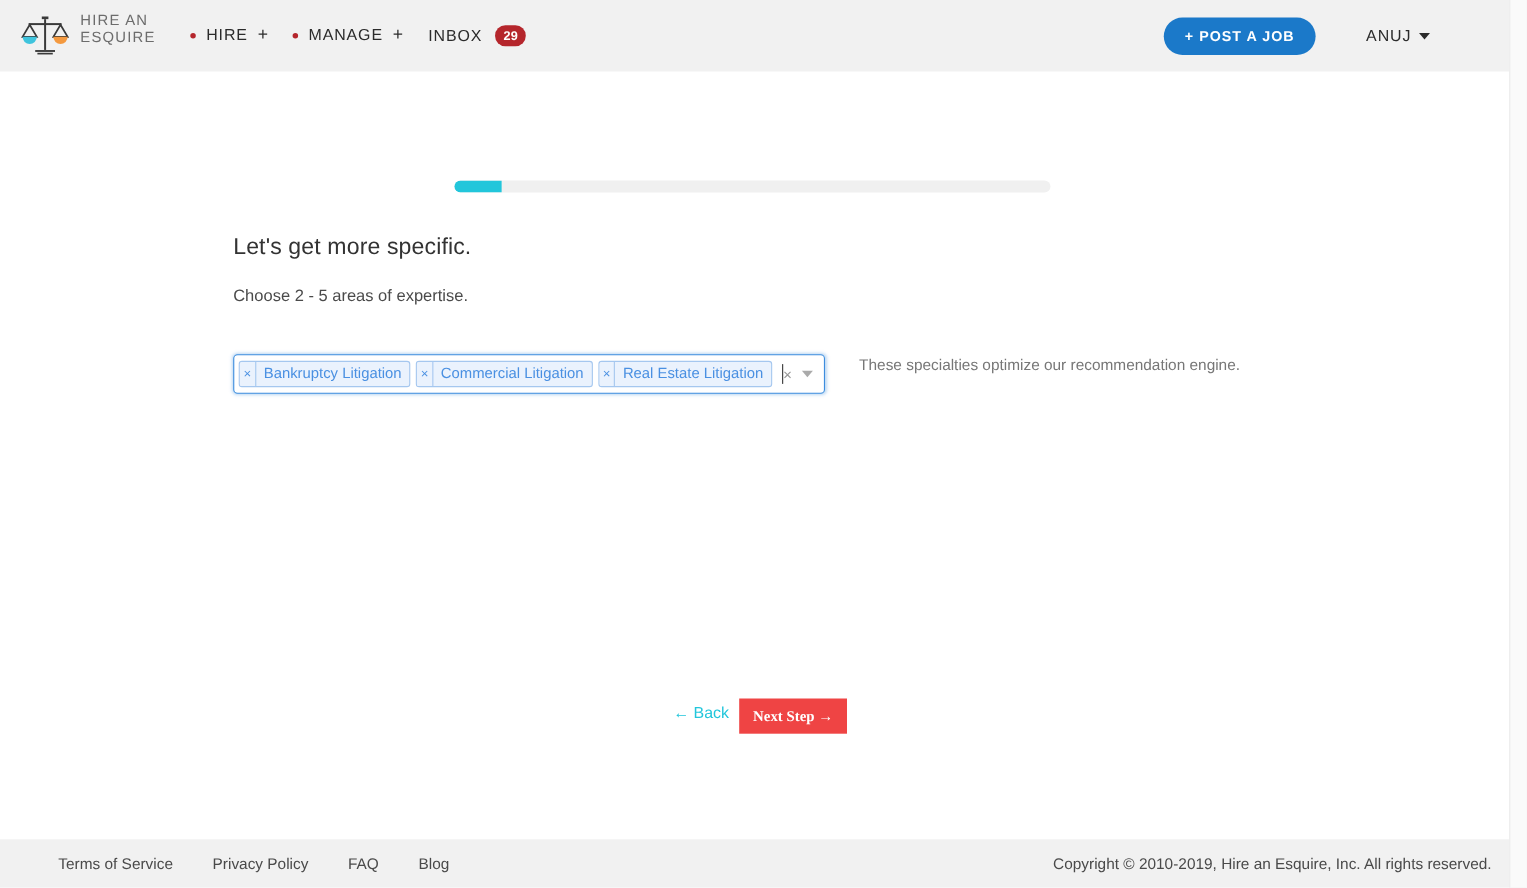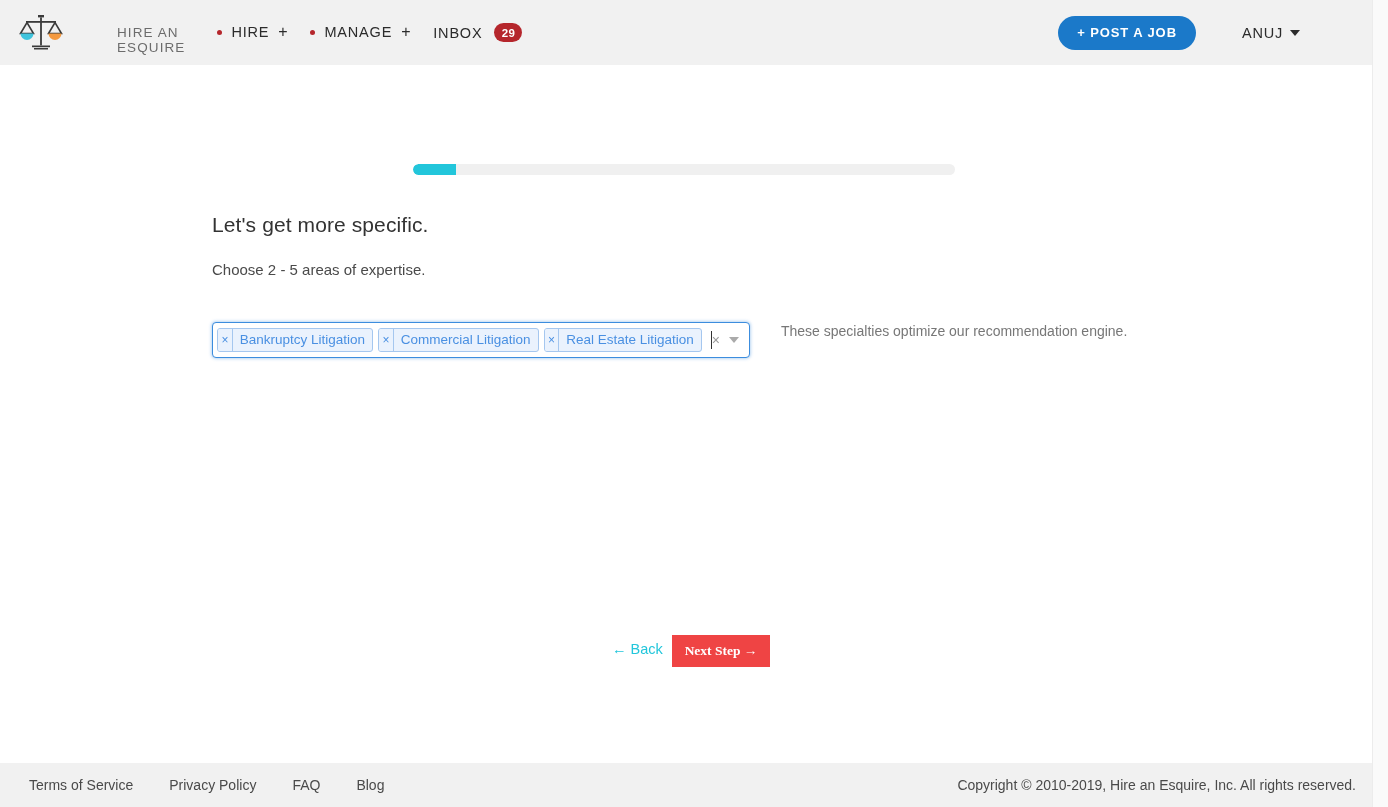--- a/index.html
+++ b/index.html
@@ -23,24 +23,23 @@
   }
 
   
   .header {
     position: absolute; left: 0; top: 0;
     width: 1372px; height: 65px;
     background: #f1f1f1;
     display: flex; align-items: center;
   }
   .logo-wrap {
-    display: flex; align-items: flex-end;
+    display: flex; align-items: flex-start;
     margin-left: 18px;
     text-decoration: none;
-    gap: 44px;
   }
   .logo-mark { width: 46px; height: 44px; display: block; }
   .logo-text {
     margin-left: 9px;
     font-size: 13.5px;
     line-height: 15px;
     letter-spacing: 1.1px;
     color: #6c6c6c;
     font-weight: 400;
   }
@@ -260,21 +259,21 @@
     font-family: Liberation Serif, serif;
     white-space: nowrap;
   }
 
   
   .footer {
     position: absolute;
     left: 0; bottom: 0;
     width: 1372px; height: 44px;
     background: #f1f1f1;
-    display: flex; align-items: center;
+    display: flex; align-items: center; padding-left: 24px;
   }
   .footer-links {
     display: flex; align-items: center;
     margin-left: 29px;
     gap: 36px;
   }
   .footer-link {
     font-size: 14px;
     color: #4a4a4a;
     text-decoration: none;

